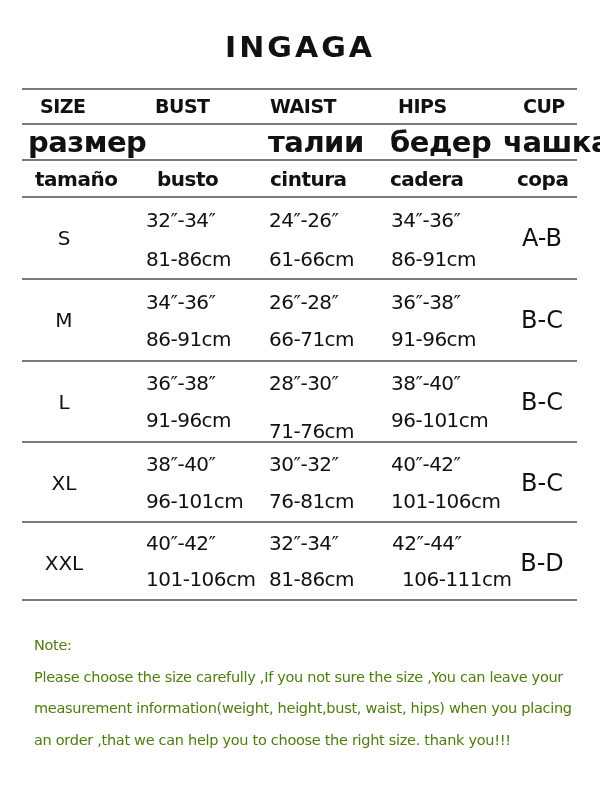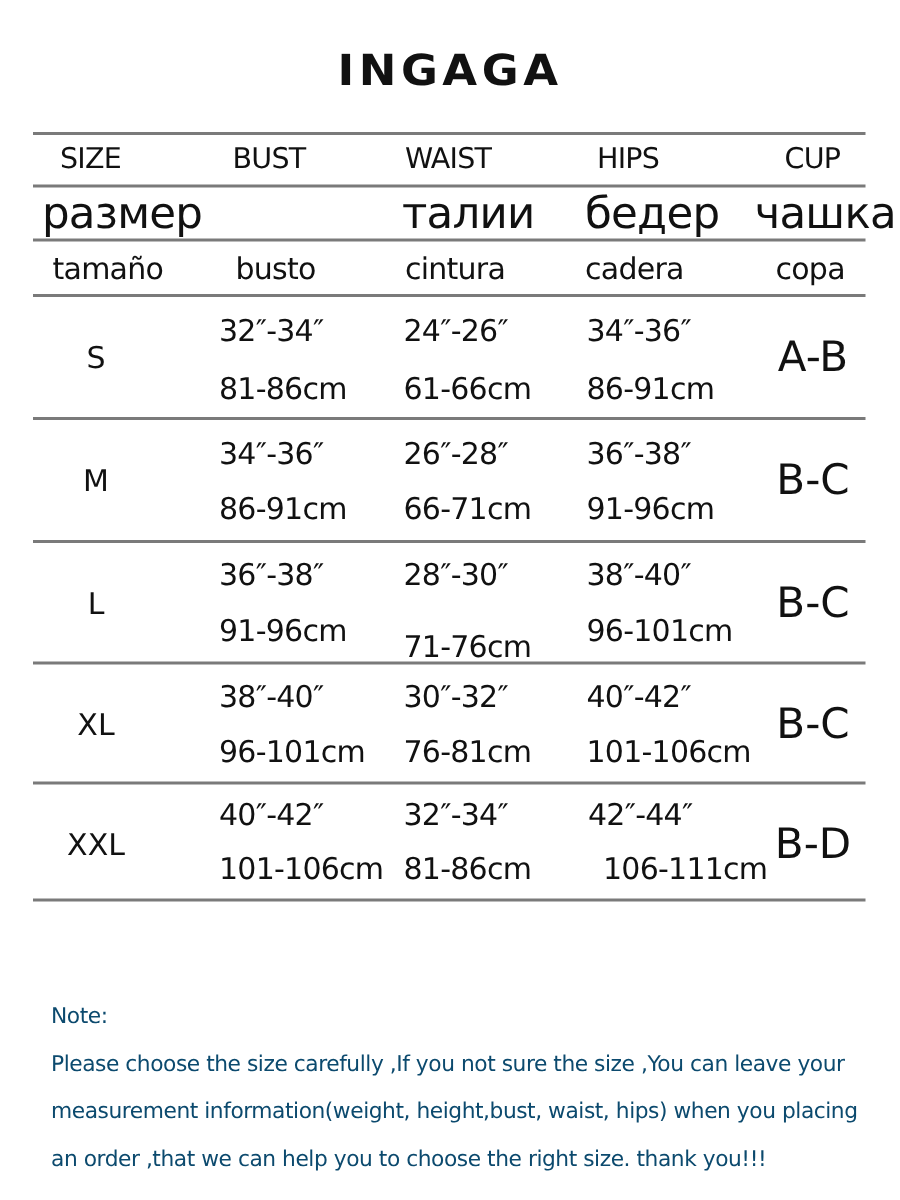--- a/index.html
+++ b/index.html
@@ -3,32 +3,32 @@
 <meta charset="utf-8">
 <style>
   html, body { margin: 0; padding: 0; background: #ffffff; }
   body { width: 600px; height: 800px; position: relative; overflow: hidden;
          font-family: "DejaVu Sans", "Liberation Sans", sans-serif; color: #111; }
   .brand { position: absolute; top: 30px; left: 0; width: 600px; text-align: center;
            font-size: 30px; font-weight: bold; letter-spacing: 3px; color: #111;
            font-family: "DejaVu Sans", sans-serif; transform: scaleY(0.95); }
   .hline { position: absolute; left: 22px; width: 555px; height: 2px; background: #7a7a7a; }
   .hdr { position: absolute; height: 30px; line-height: 30px; font-size: 19px;
-         font-family: "DejaVu Sans", sans-serif; letter-spacing: -0.5px; }
+         font-family: "DejaVu Sans", sans-serif; letter-spacing: -0.5px; font-weight: bold; }
   .hdr span { position: absolute; top: 0; white-space: nowrap; }
   .ru { font-size: 29px; letter-spacing: -0.5px; }
   .es { font-size: 20px; letter-spacing: -0.5px; }
   .row { position: absolute; left: 0; width: 600px; height: 80px; }
   .row .size { position: absolute; left: 22px; width: 84px; top: 0; height: 80px; line-height: 80px;
                text-align: center; font-size: 20px; }
   .row .cup { position: absolute; left: 510px; width: 64px; top: 0; height: 80px; line-height: 80px;
-              text-align: center; font-size: 28px; }
+              text-align: center; font-size: 24px; }
   .cell { position: absolute; font-size: 20px; white-space: nowrap; letter-spacing: -0.5px; }
   .note { position: absolute; left: 34px; top: 630px; width: 560px; font-size: 14.5px;
-          line-height: 31.5px; color: #0c4a6e; letter-spacing: -0.3px; margin-top: 33px; }
+          line-height: 31.5px; color: #4d7c0f; letter-spacing: -0.3px; }
   .note div { white-space: nowrap; }
 </style>
 </head>
 <body>
 
 <div class="brand">INGAGA</div>
 
 <div class="hline" style="top:88px"></div>
 <div class="hline" style="top:123px"></div>
 <div class="hline" style="top:159px"></div>

